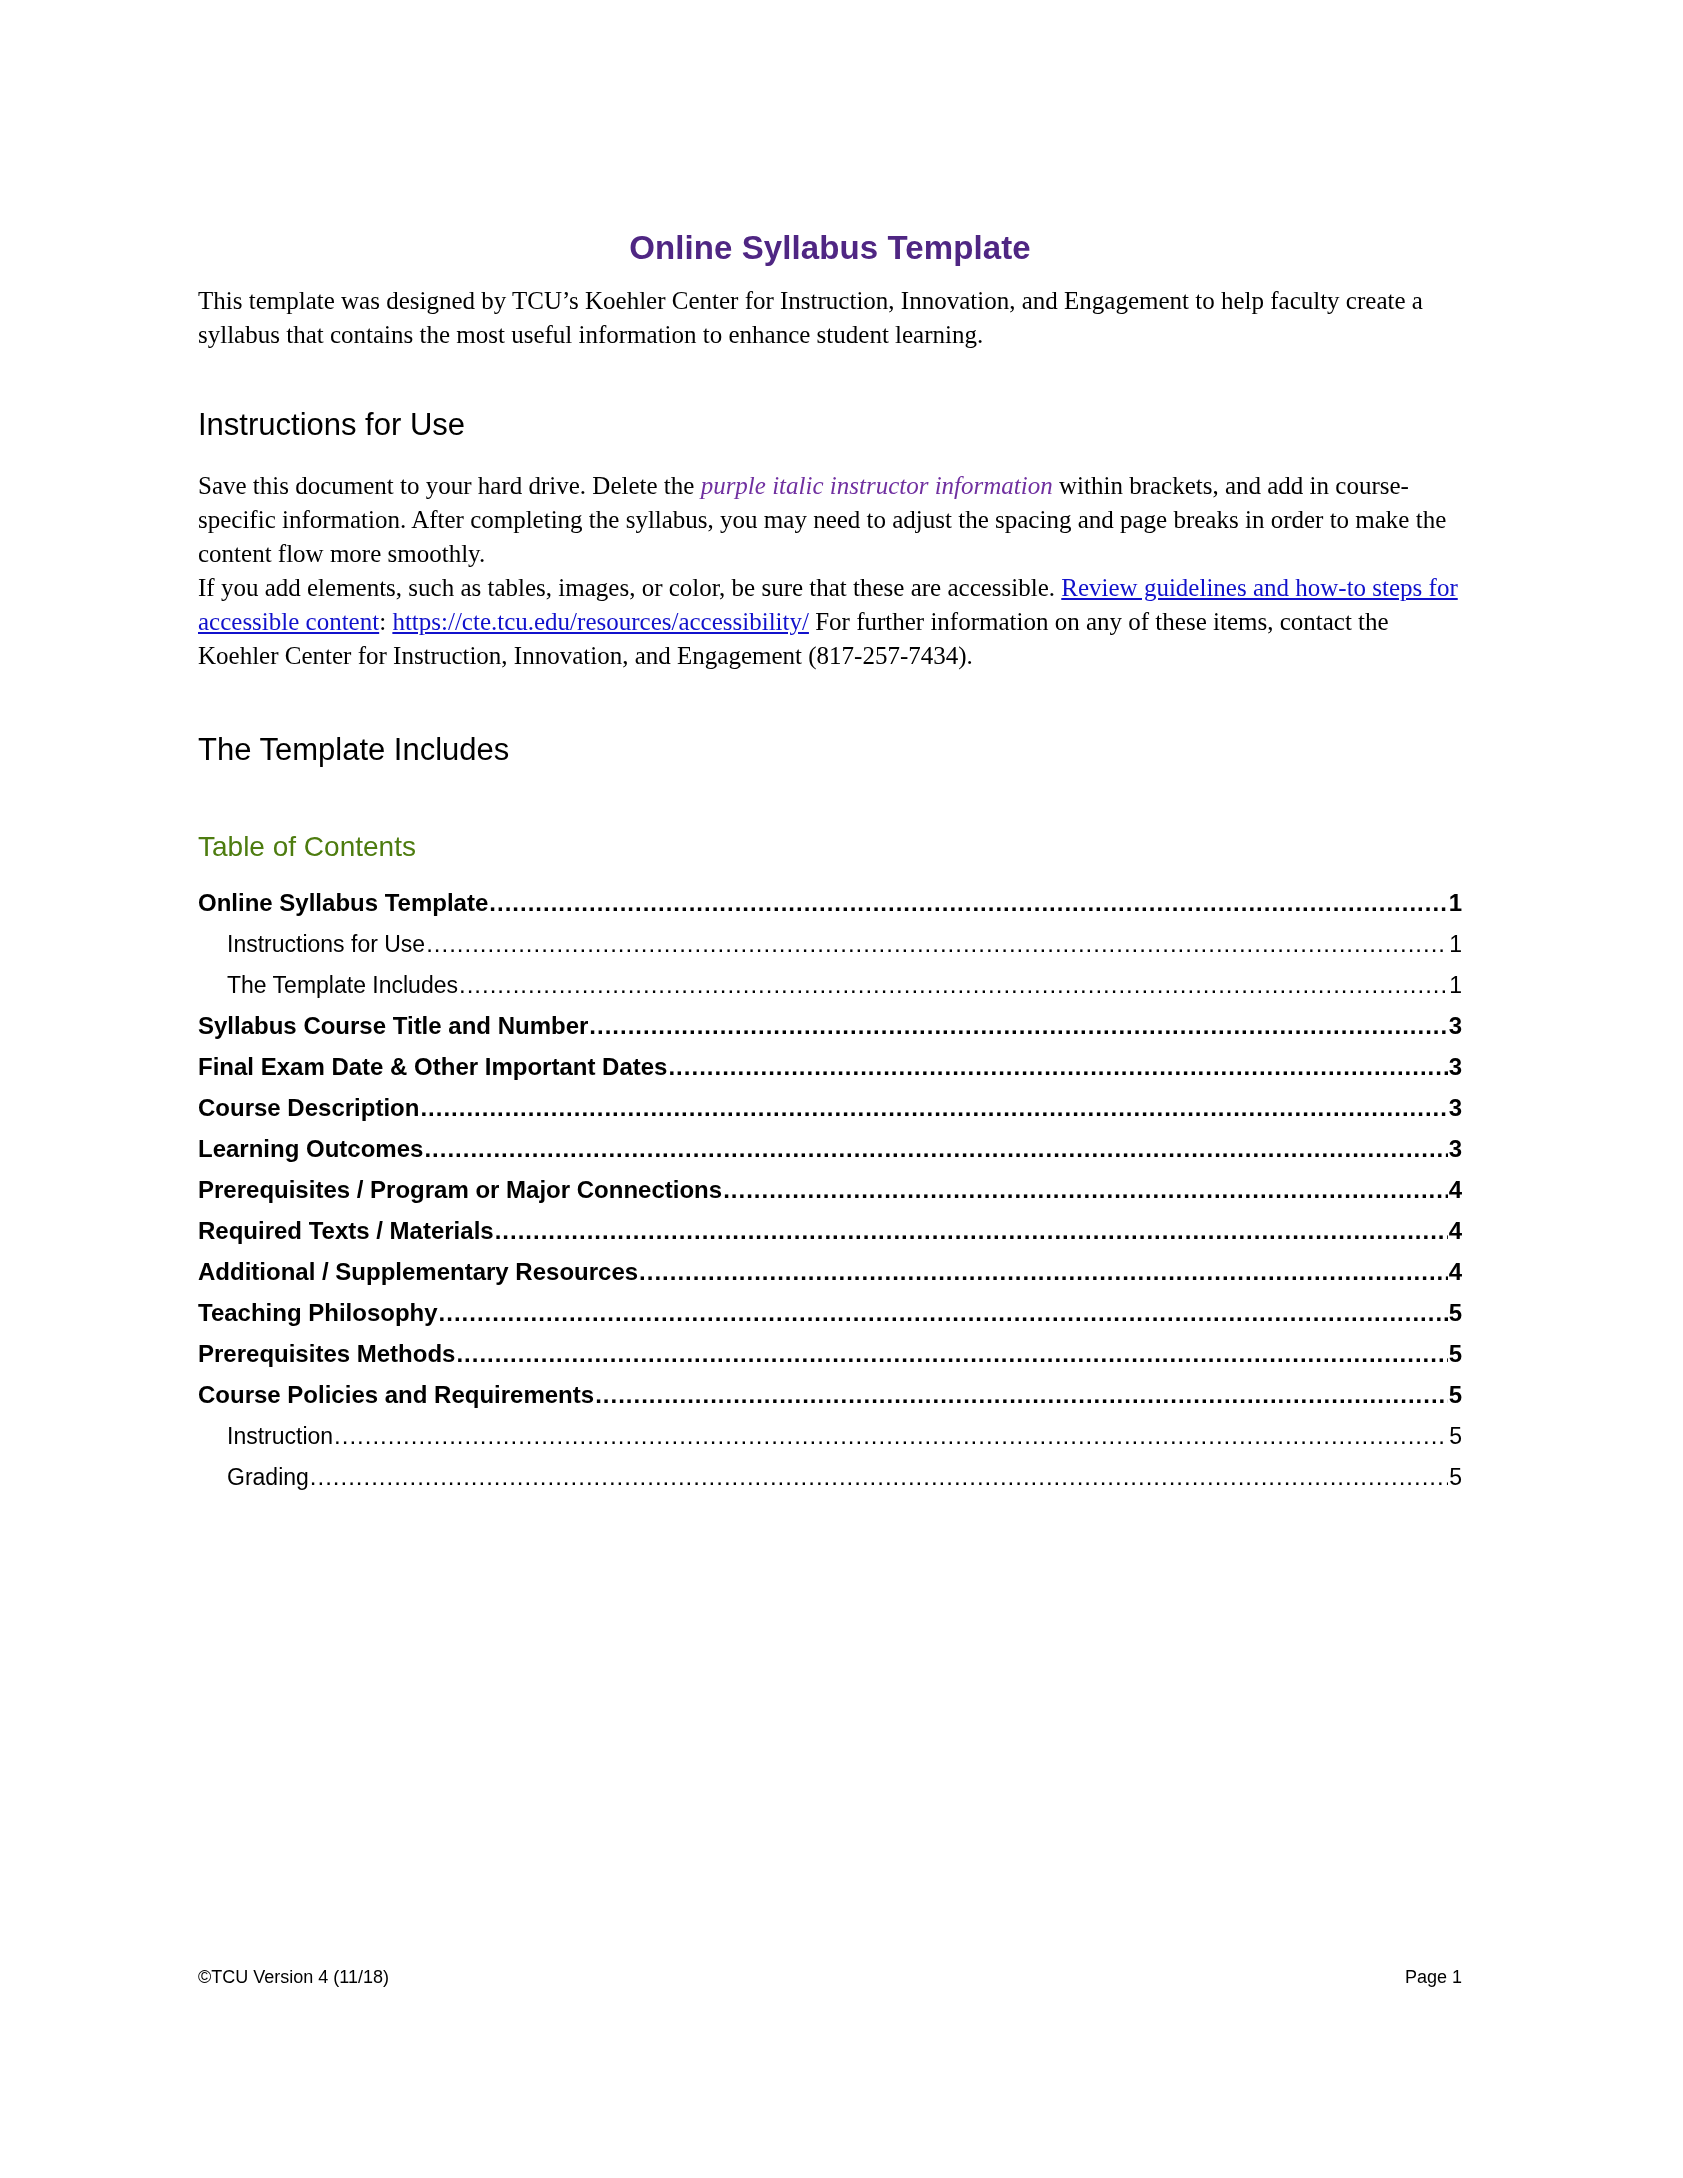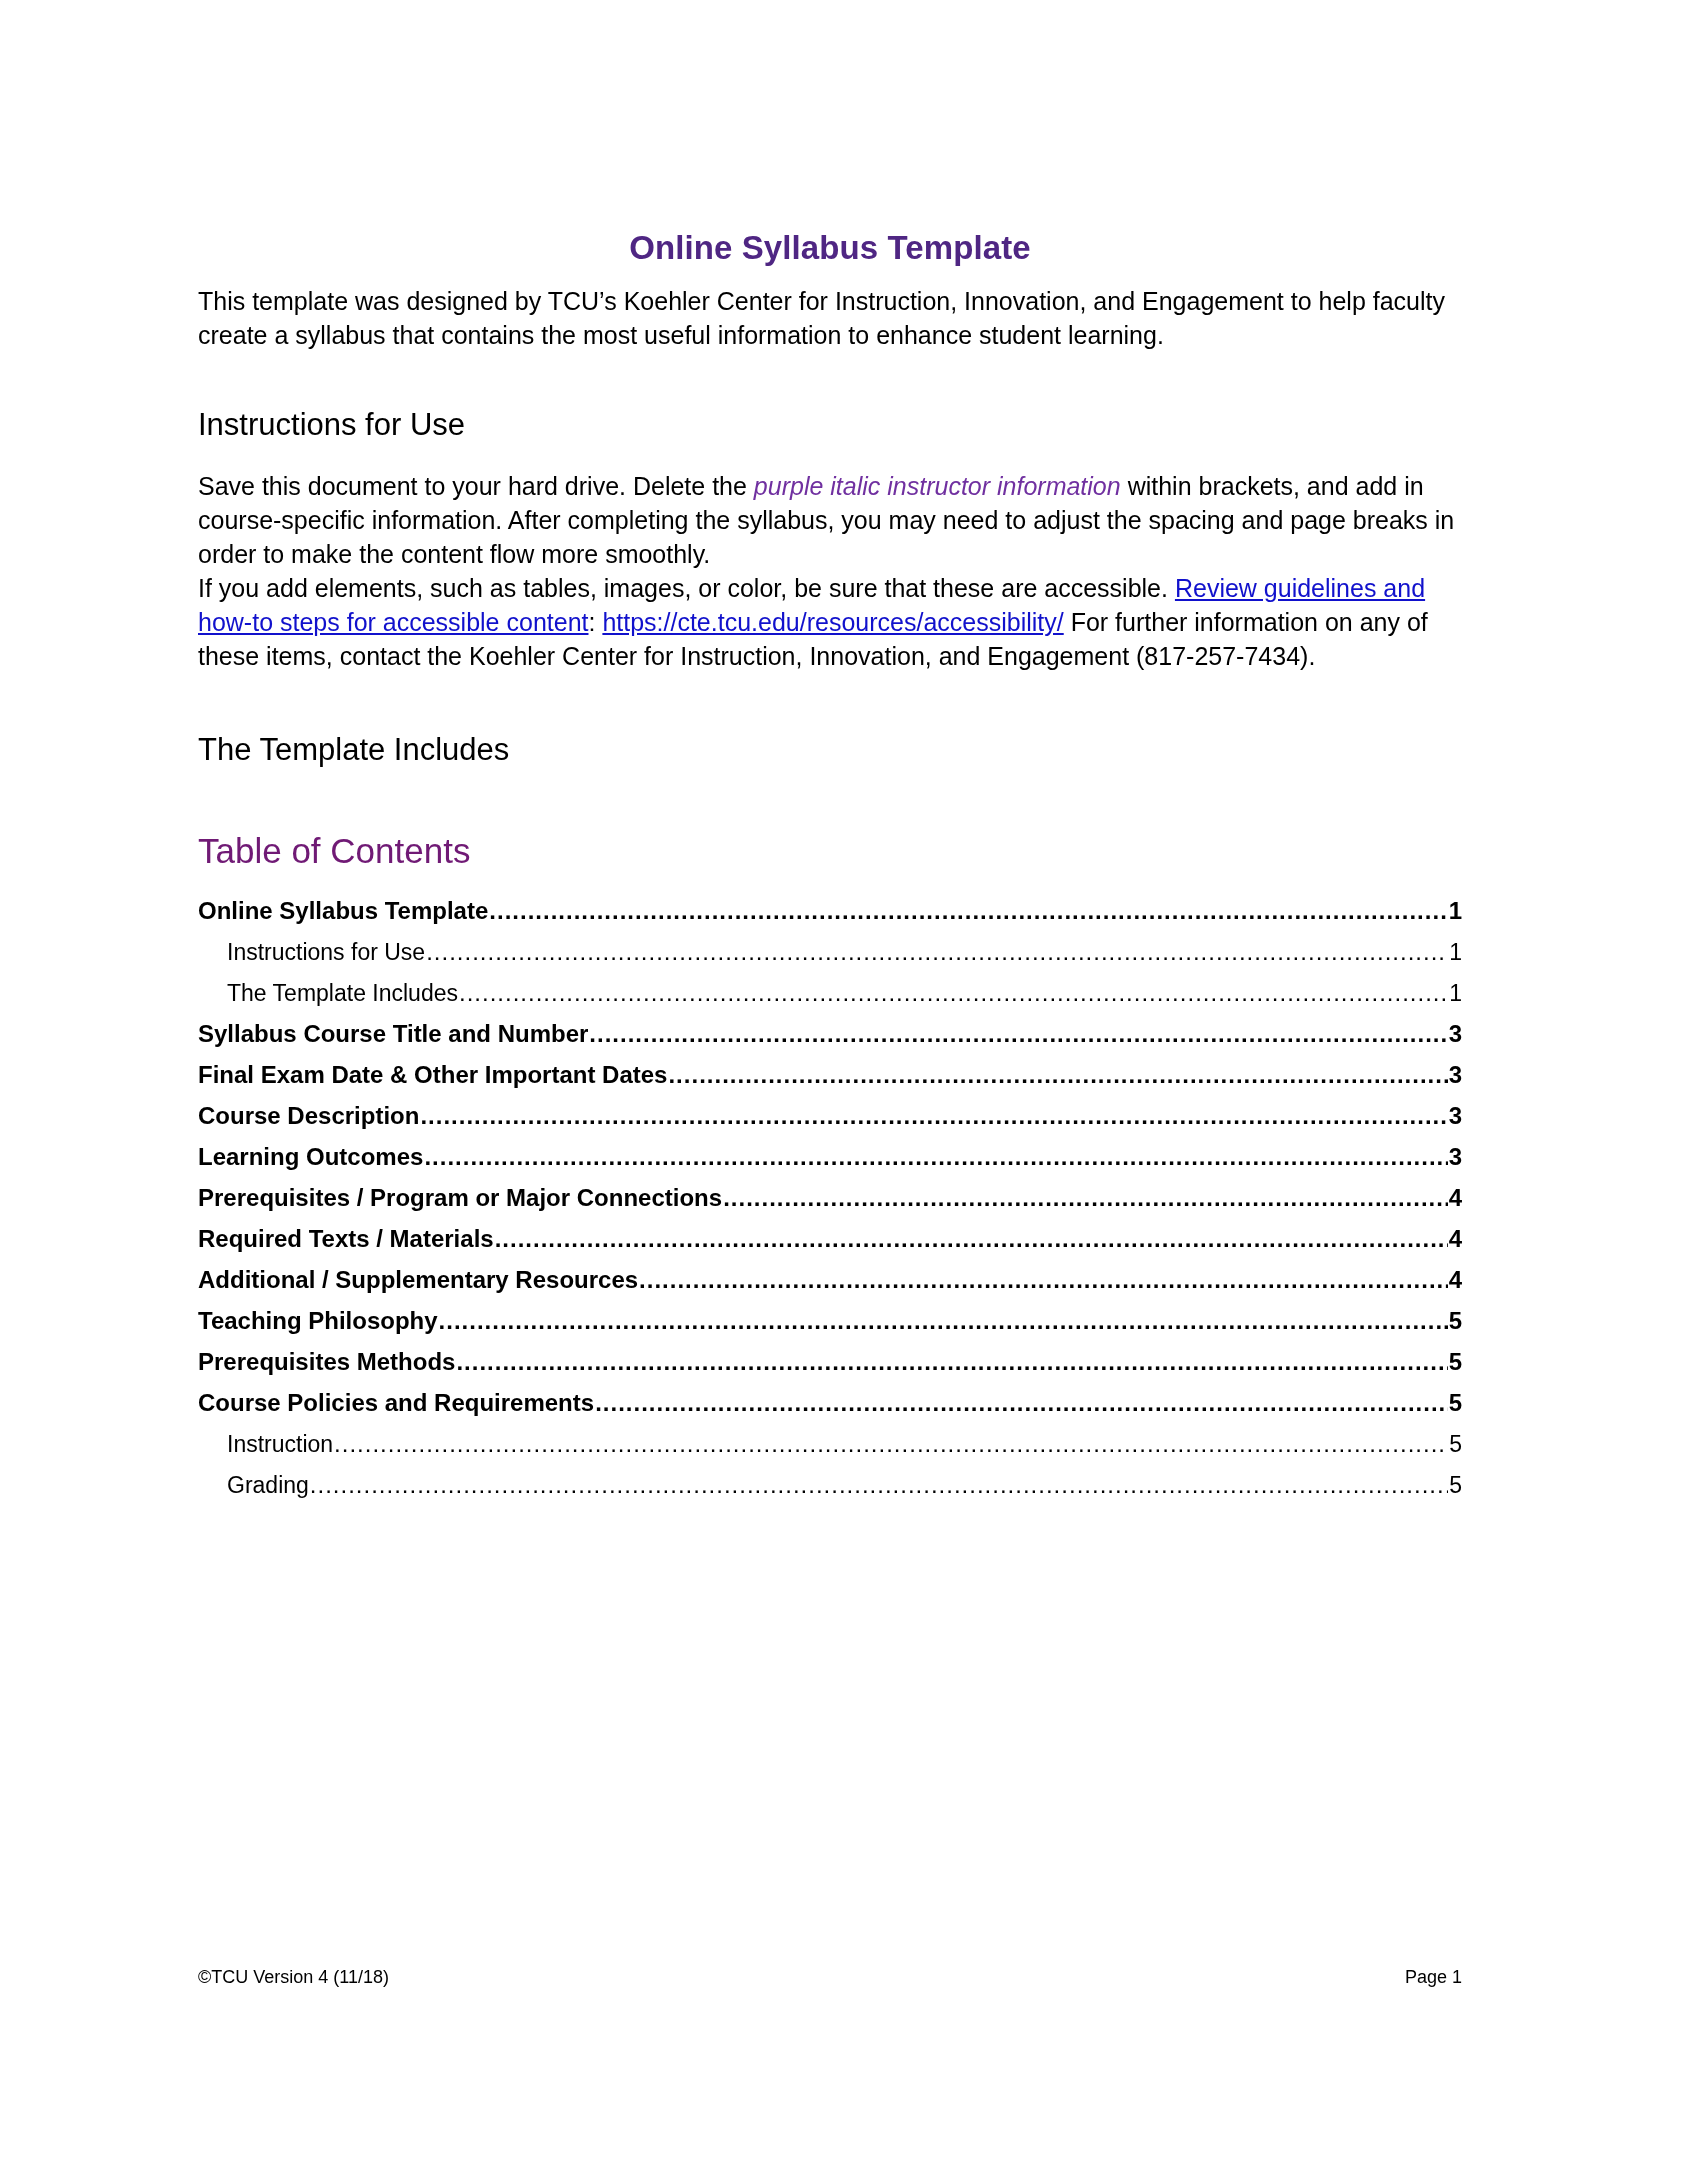--- a/index.html
+++ b/index.html
@@ -40,21 +40,21 @@
     font-size: 33px;
     font-weight: bold;
     color: #4f2683;
     letter-spacing: 0.1px;
     line-height: 1.15;
   }
 
   
   .body-par {
     margin: 0;
-    font-family: Liberation Sans, sans-serif;
+    font-family: Liberation Serif, serif;
     font-size: 25px;
     line-height: 34px;
     color: #000000;
     text-align: left;
   }
   .par-intro { margin-top: 17px; }
   .par-instructions { margin-top: 26px; }
   .par-accessibility { }
 
   .purple-italic {
@@ -78,23 +78,23 @@
     line-height: 1.2;
   }
   .h-instructions { margin-top: 54px; }
   .h-includes     { margin-top: 58px; }
 
   
   .toc-heading {
     margin: 0;
     margin-top: 62px;
     font-family: "Liberation Sans", sans-serif;
-    font-size: 35px;
+    font-size: 28px;
     font-weight: normal;
-    color: #701a75;
+    color: #4d7c0f;
     line-height: 1.2;
   }
 
   
   .toc {
     margin: 0;
     padding: 0;
     list-style: none;
     margin-top: 18px;
   }

